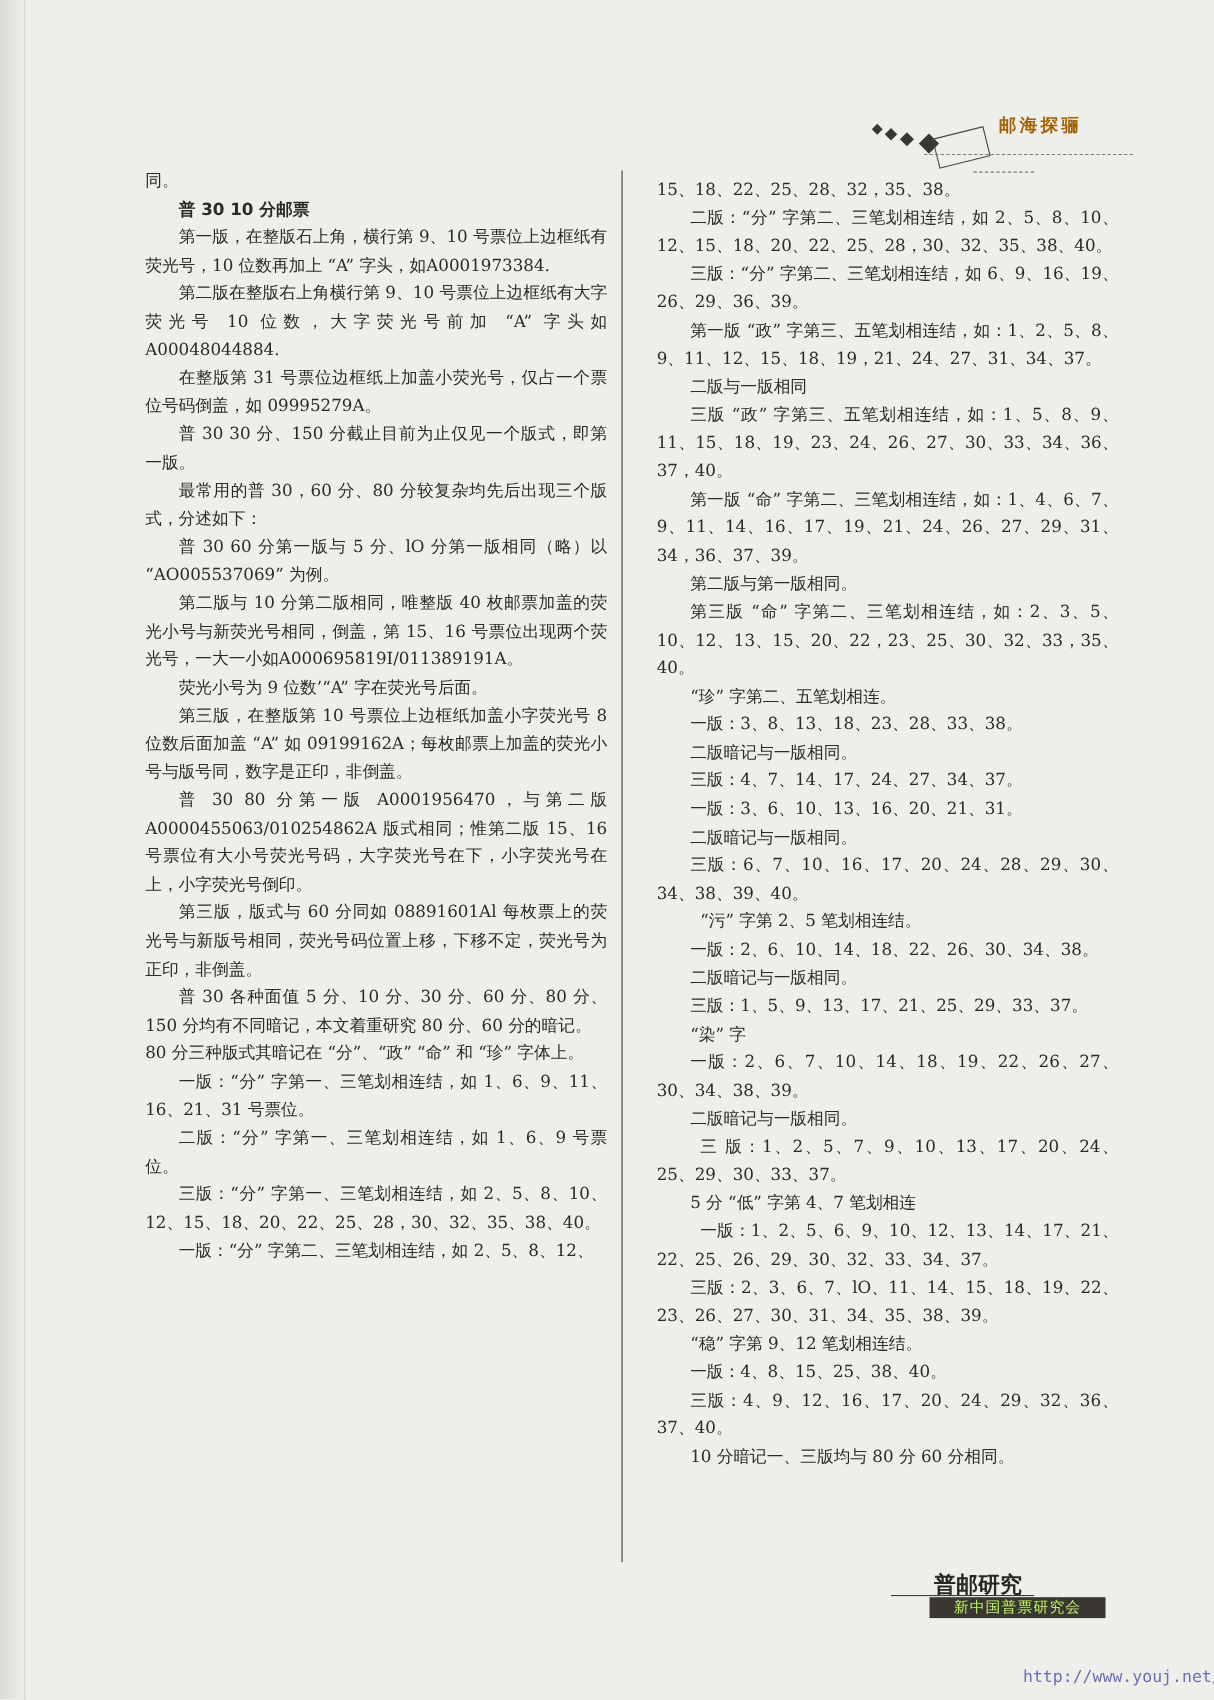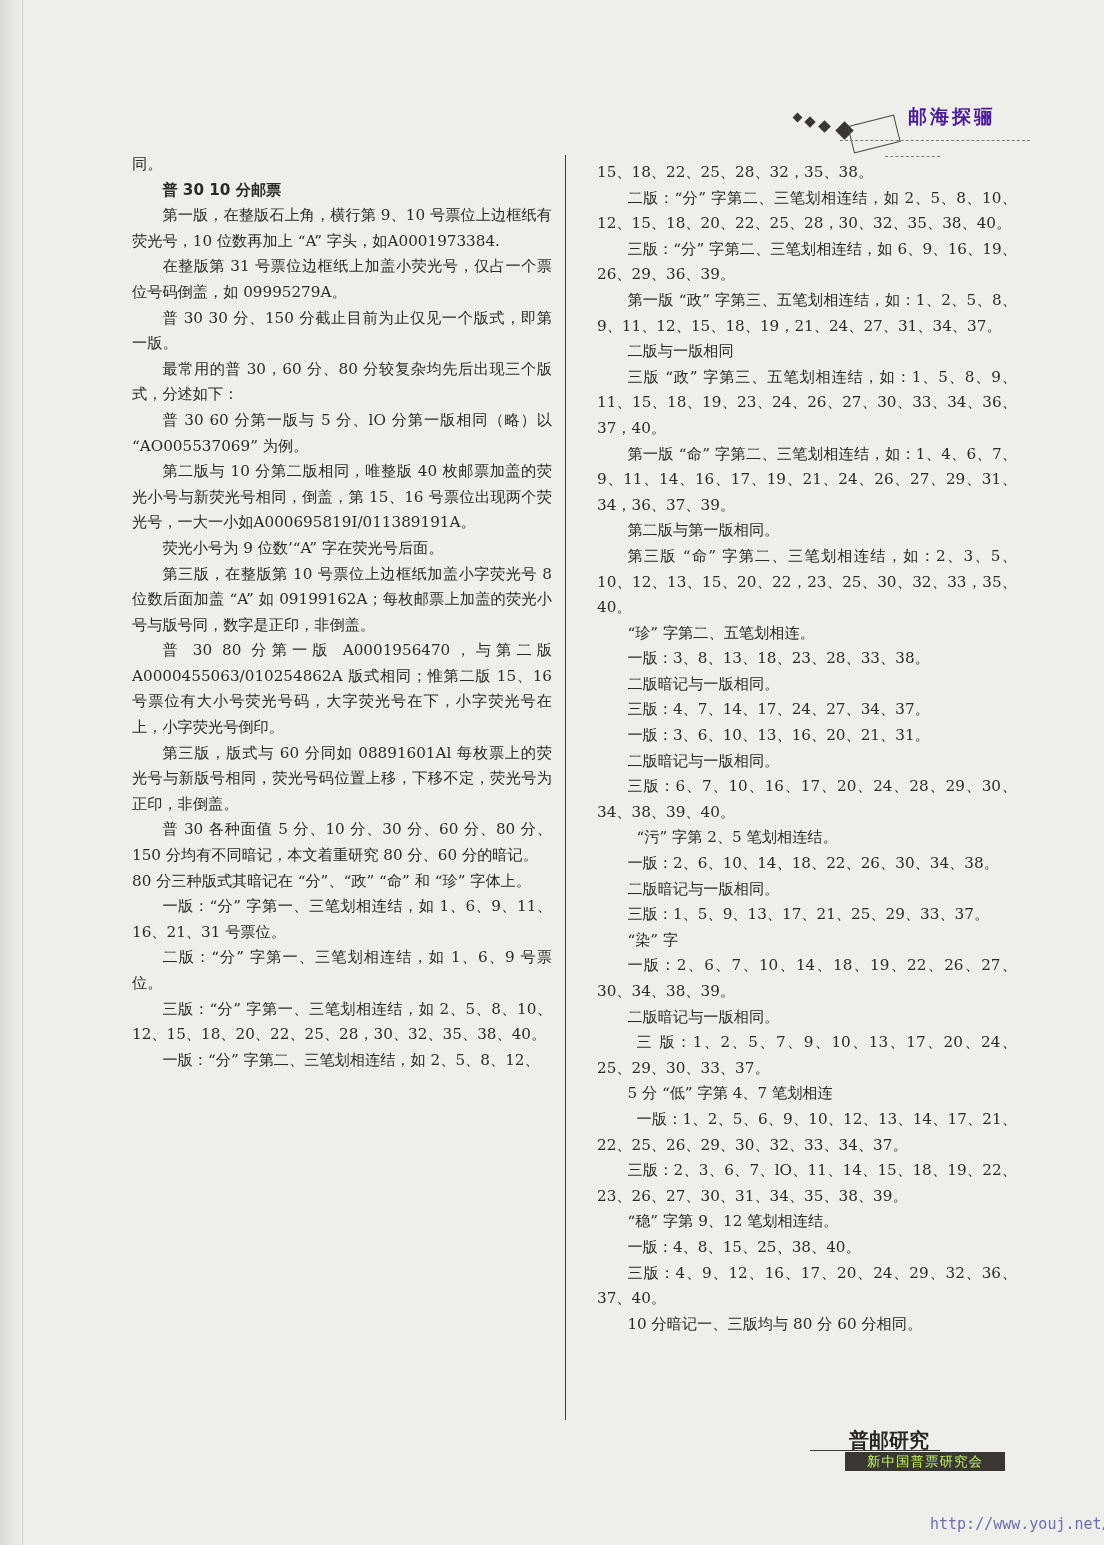--- a/index.html
+++ b/index.html
@@ -17,22 +17,22 @@
 
   
   .header { position: absolute; left: 790px; top: 98px; width: 240px; height: 60px; }
   .diamonds { position: absolute; left: 0; top: 10px; width: 80px; height: 40px; }
   .dia { position: absolute; background: #3a3630; transform: rotate(45deg); }
   .envelope {
     position: absolute; left: 60px; top: 22px; width: 46px; height: 26px;
     border: 1.5px solid #4a4640; transform: rotate(-14deg); background: transparent;
   }
   .header-title {
-    position: absolute; left: 118px; top: 6px; font-size: 19px; font-weight: bold;
-    letter-spacing: 3px; color: #4c1d95; font-family: "DejaVu Serif", serif;
+    position: absolute; left: 118px; top: 6px; font-size: 16px; font-weight: bold;
+    letter-spacing: 3px; color: #a16207; font-family: "DejaVu Serif", serif;
   }
   .header-rule {
     position: absolute; left: 50px; top: 42px; width: 190px; height: 0;
     border-top: 1.5px dashed #7c7a76;
   }
   .header-rule2 {
     position: absolute; left: 95px; top: 58px; width: 55px; height: 0;
     border-top: 1.5px dashed #7c7a76;
   }
 
@@ -83,20 +83,21 @@
   <div class="envelope"></div>
   <div class="header-title">邮海探骊</div>
   <div class="header-rule"></div>
   <div class="header-rule2"></div>
 </div>
 
 <div class="col col-left" id="col-left">
     <p>同。</p>
     <p class="ind bold">普 30  10 分邮票</p>
     <p class="ind">第一版，在整版石上角，横行第 9、10 号票位上边框纸有荧光号，10 位数再加上 “A” 字头，如A0001973384.</p>
+    <p class="ind">第二版在整版右上角横行第 9、10 号票位上边框纸有大字荧光号 10 位数，大字荧光号前加 “A” 字头如A00048044884.</p>
     <p class="ind">在整版第 31 号票位边框纸上加盖小荧光号，仅占一个票位号码倒盖，如 09995279A。</p>
     <p class="ind">普 30  30 分、150 分截止目前为止仅见一个版式，即第一版。</p>
     <p class="ind">最常用的普 30，60 分、80 分较复杂均先后出现三个版式，分述如下：</p>
     <p class="ind">普 30  60 分第一版与 5 分、lO 分第一版相同（略）以 “AO005537069” 为例。</p>
     <p class="ind">第二版与 10 分第二版相同，唯整版 40 枚邮票加盖的荧光小号与新荧光号相同，倒盖，第 15、16 号票位出现两个荧光号，一大一小如A000695819I/011389191A。</p>
     <p class="ind">荧光小号为 9 位数’“A” 字在荧光号后面。</p>
     <p class="ind">第三版，在整版第 10 号票位上边框纸加盖小字荧光号 8 位数后面加盖 “A” 如 09199162A；每枚邮票上加盖的荧光小号与版号同，数字是正印，非倒盖。</p>
     <p class="ind">普 30  80 分第一版 A0001956470，与第二版A0000455063/010254862A 版式相同；惟第二版 15、16 号票位有大小号荧光号码，大字荧光号在下，小字荧光号在上，小字荧光号倒印。</p>
     <p class="ind">第三版，版式与 60 分同如 08891601Al 每枚票上的荧光号与新版号相同，荧光号码位置上移，下移不定，荧光号为正印，非倒盖。</p>
     <p class="ind">普 30 各种面值 5 分、10 分、30 分、60 分、80 分、150 分均有不同暗记，本文着重研究 80 分、60 分的暗记。</p>

